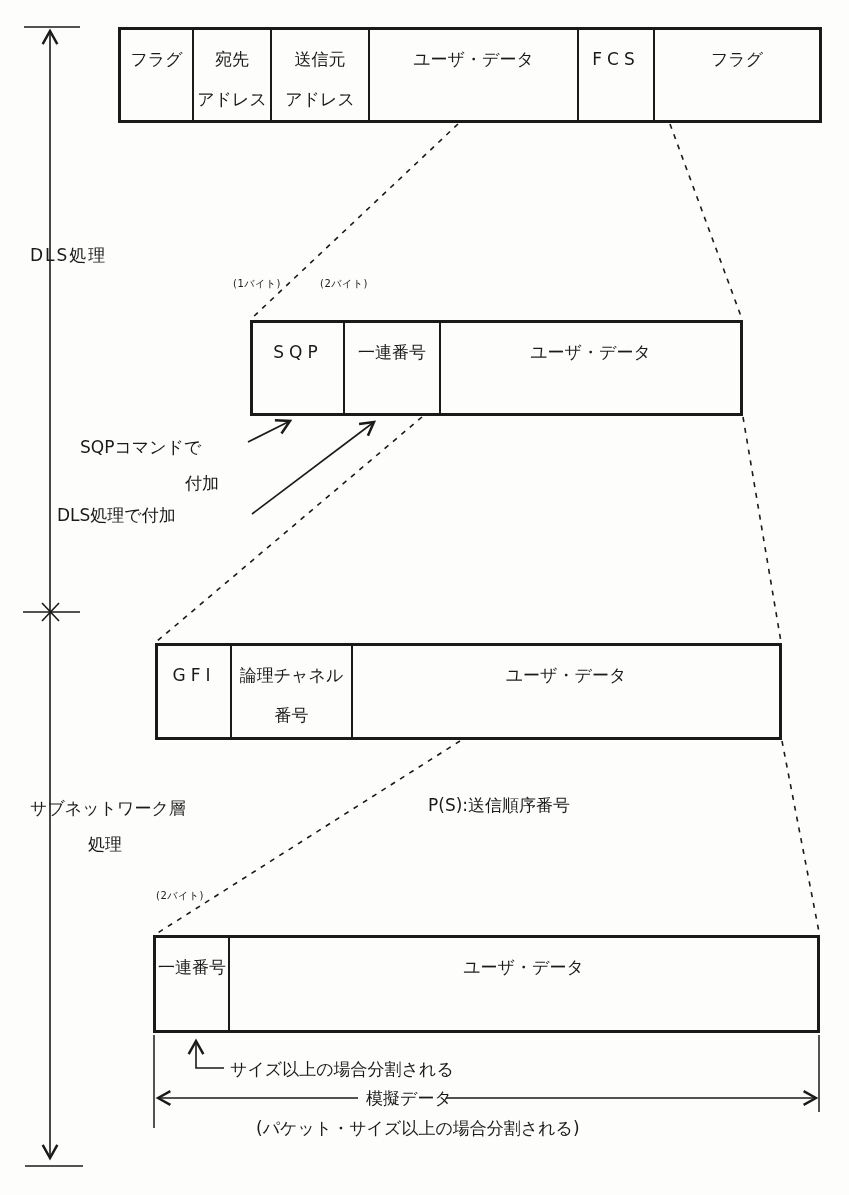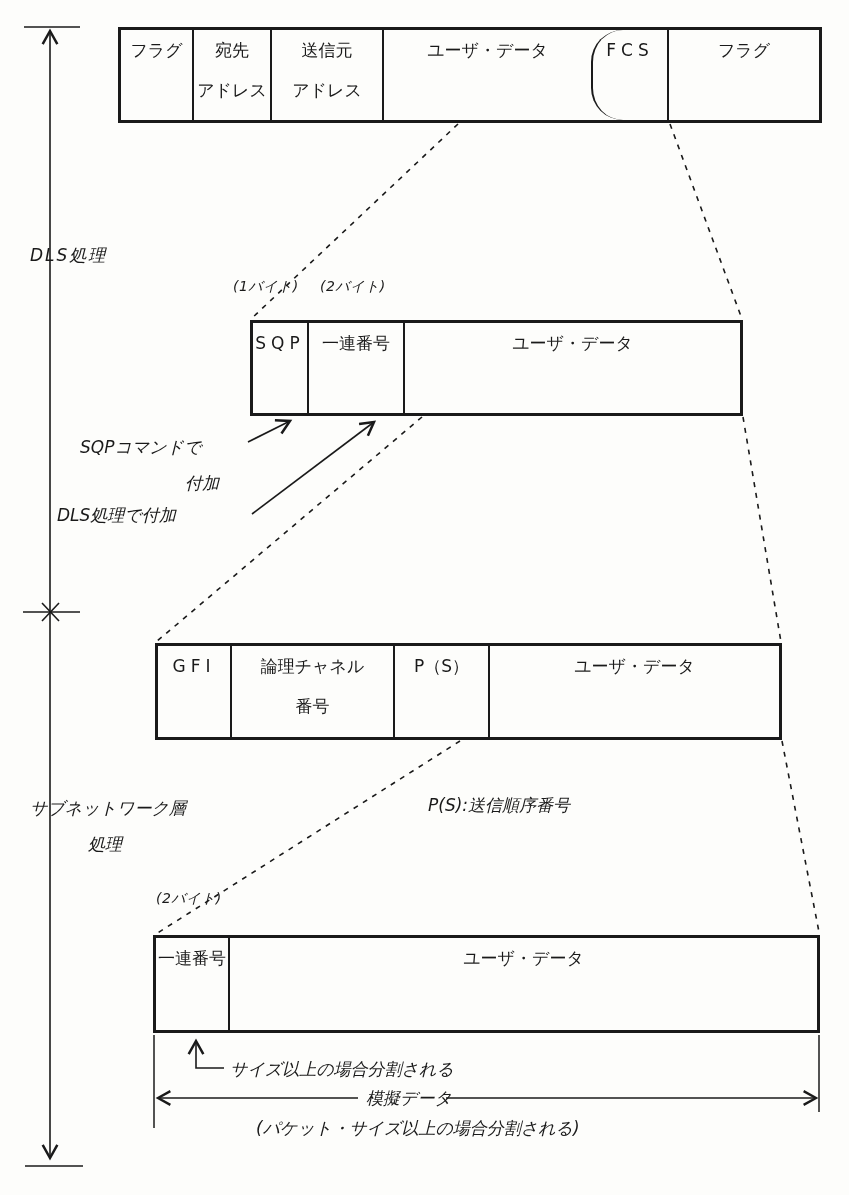--- a/index.html
+++ b/index.html
@@ -13,29 +13,29 @@
     color:var(--ink);
     overflow:hidden;
   }
   svg.lines{position:absolute;left:0;top:0;pointer-events:none;}
   .frame{
     position:absolute;display:flex;box-sizing:border-box;
     border:3px solid var(--ink);
   }
   .cell{
     box-sizing:border-box;flex:0 0 auto;
-    text-align:center;font-size:17px;line-height:40px;
+    text-align:center;font-size:17px;line-height:40px;padding-top:9px;
     white-space:pre-line;border-left:2px solid var(--ink);
     overflow:hidden;
   }
   .cell:first-child{border-left:none;}
   .cell.grow{flex:1 1 auto;}
-  .sp{letter-spacing:5px;border-radius:32px;}
-  .note{position:absolute;font-size:17px;white-space:nowrap;line-height:1.2;font-style:italic;}
-  .byte{font-size:14px;letter-spacing:0.5px;}
+  .sp{letter-spacing:5px;}
+  .note{position:absolute;font-size:17px;white-space:nowrap;line-height:1.2;}
+  .byte{font-size:10px;letter-spacing:0.5px;}
 </style>
 </head>
 <body>
 
 <div class="page">
 
   <svg class="lines" width="849" height="1195" viewBox="0 0 849 1195">
     <defs>
       <marker id="ah" viewBox="0 0 12 12" refX="10" refY="6" markerWidth="11" markerHeight="11" orient="auto-start-reverse">
         <path d="M1,1 L10,6 L1,11" fill="none" stroke="#1a1a1a" stroke-width="1.7"></path>
@@ -81,45 +81,44 @@
   </svg>
 
   <div class="note" style="left:30px;top:245px;letter-spacing:2px">DLS処理</div>
   <div class="note" style="left:30px;top:798px">サブネットワーク層</div>
   <div class="note" style="left:88px;top:834px">処理</div>
 
   <div class="frame" style="left:118px;top:27px;width:704px;height:96px">
     <div class="cell" style="width:71px">フラグ</div>
     <div class="cell" style="width:78px">宛先
 アドレス</div>
-    <div class="cell" style="width:112px">送信元
+    <div class="cell" style="width:98px">送信元
 アドレス</div>
     <div class="cell" style="width:209px">ユーザ・データ</div>
     <div class="cell sp" style="width:76px">FCS</div>
     <div class="cell grow">フラグ</div>
   </div>
 
   <div class="note byte" style="left:233px;top:278px">(1バイト)</div>
   <div class="note byte" style="left:320px;top:278px">(2バイト)</div>
 
   <div class="frame" style="left:250px;top:320px;width:493px;height:96px">
-    <div class="cell sp" style="width:54px">SQP</div>
+    <div class="cell sp" style="width:90px">SQP</div>
     <div class="cell" style="width:96px">一連番号</div>
     <div class="cell grow">ユーザ・データ</div>
   </div>
 
   <div class="note" style="left:80px;top:437px">SQPコマンドで</div>
   <div class="note" style="left:185px;top:473px">付加</div>
   <div class="note" style="left:57px;top:505px">DLS処理で付加</div>
 
   <div class="frame" style="left:155px;top:643px;width:627px;height:97px">
     <div class="cell sp" style="width:72px">GFI</div>
-    <div class="cell" style="width:163px">論理チャネル
+    <div class="cell" style="width:121px">論理チャネル
 番号</div>
-    <div class="cell" style="width:95px">P（S）</div>
     <div class="cell grow">ユーザ・データ</div>
   </div>
 
   <div class="note" style="left:428px;top:795px">P(S):送信順序番号</div>
 
   <div class="note byte" style="left:156px;top:890px">(2バイト)</div>
 
   <div class="frame" style="left:153px;top:935px;width:667px;height:98px">
     <div class="cell" style="width:72px">一連番号</div>
     <div class="cell grow">ユーザ・データ</div>

